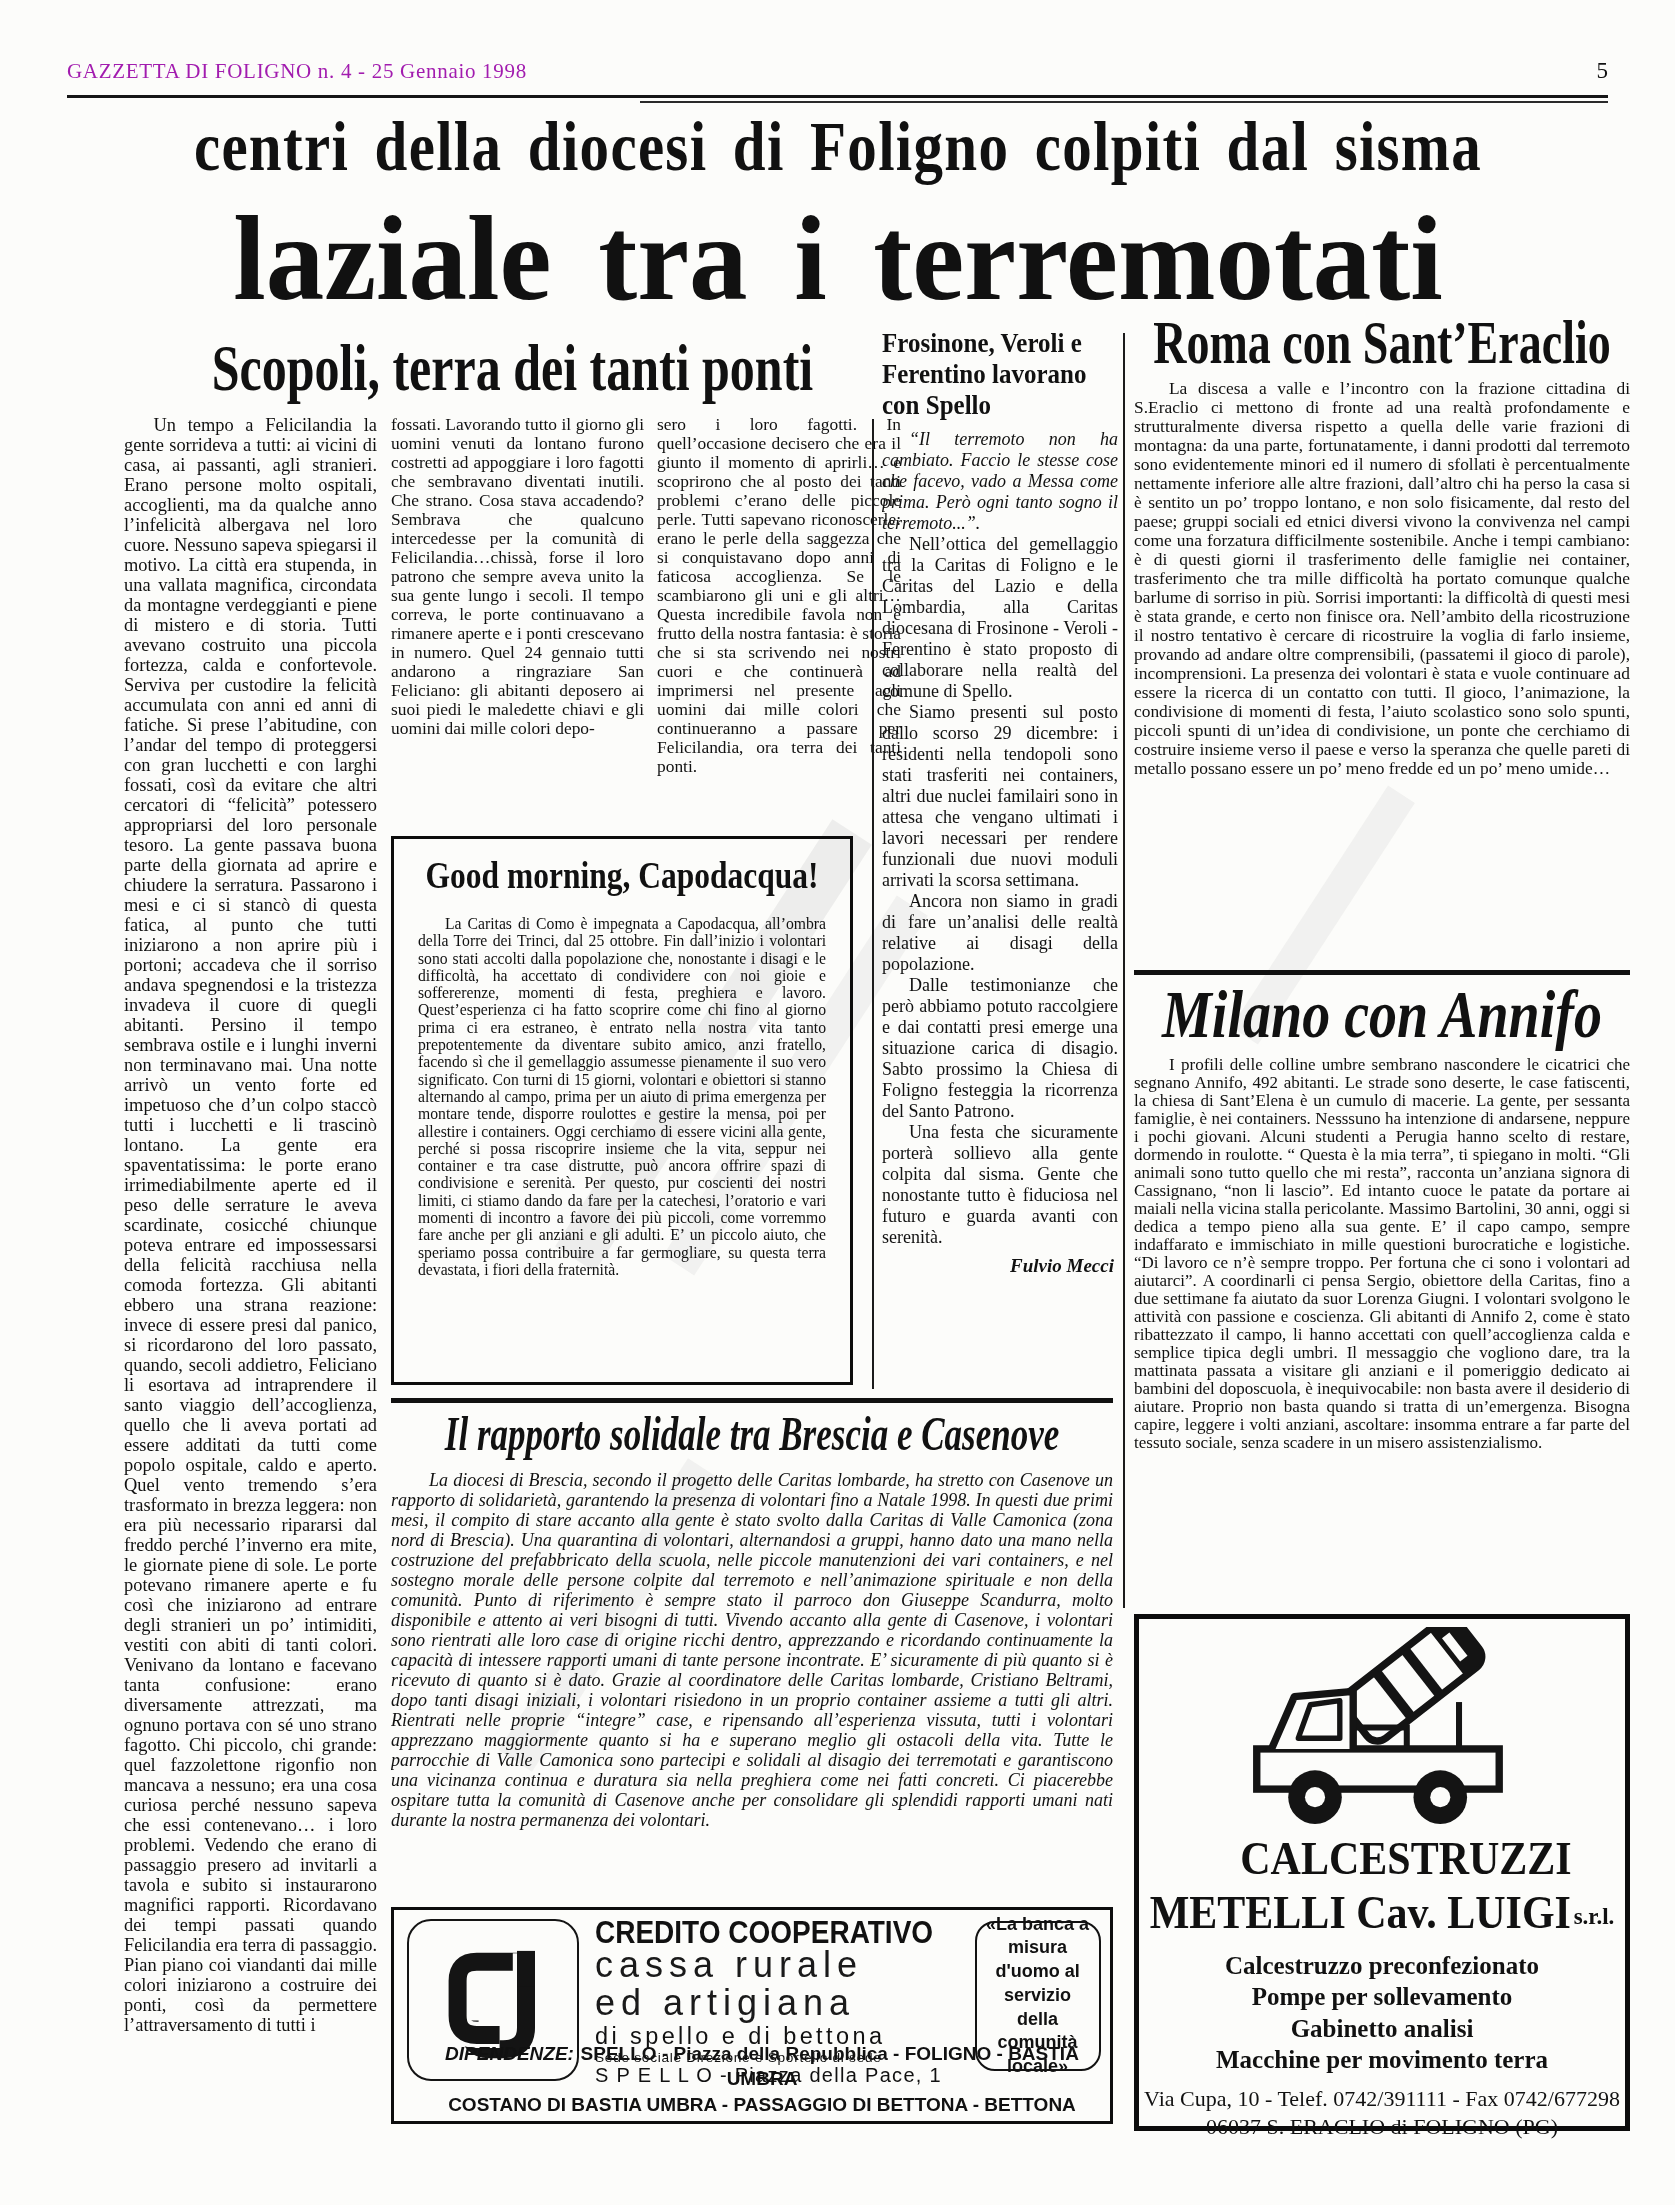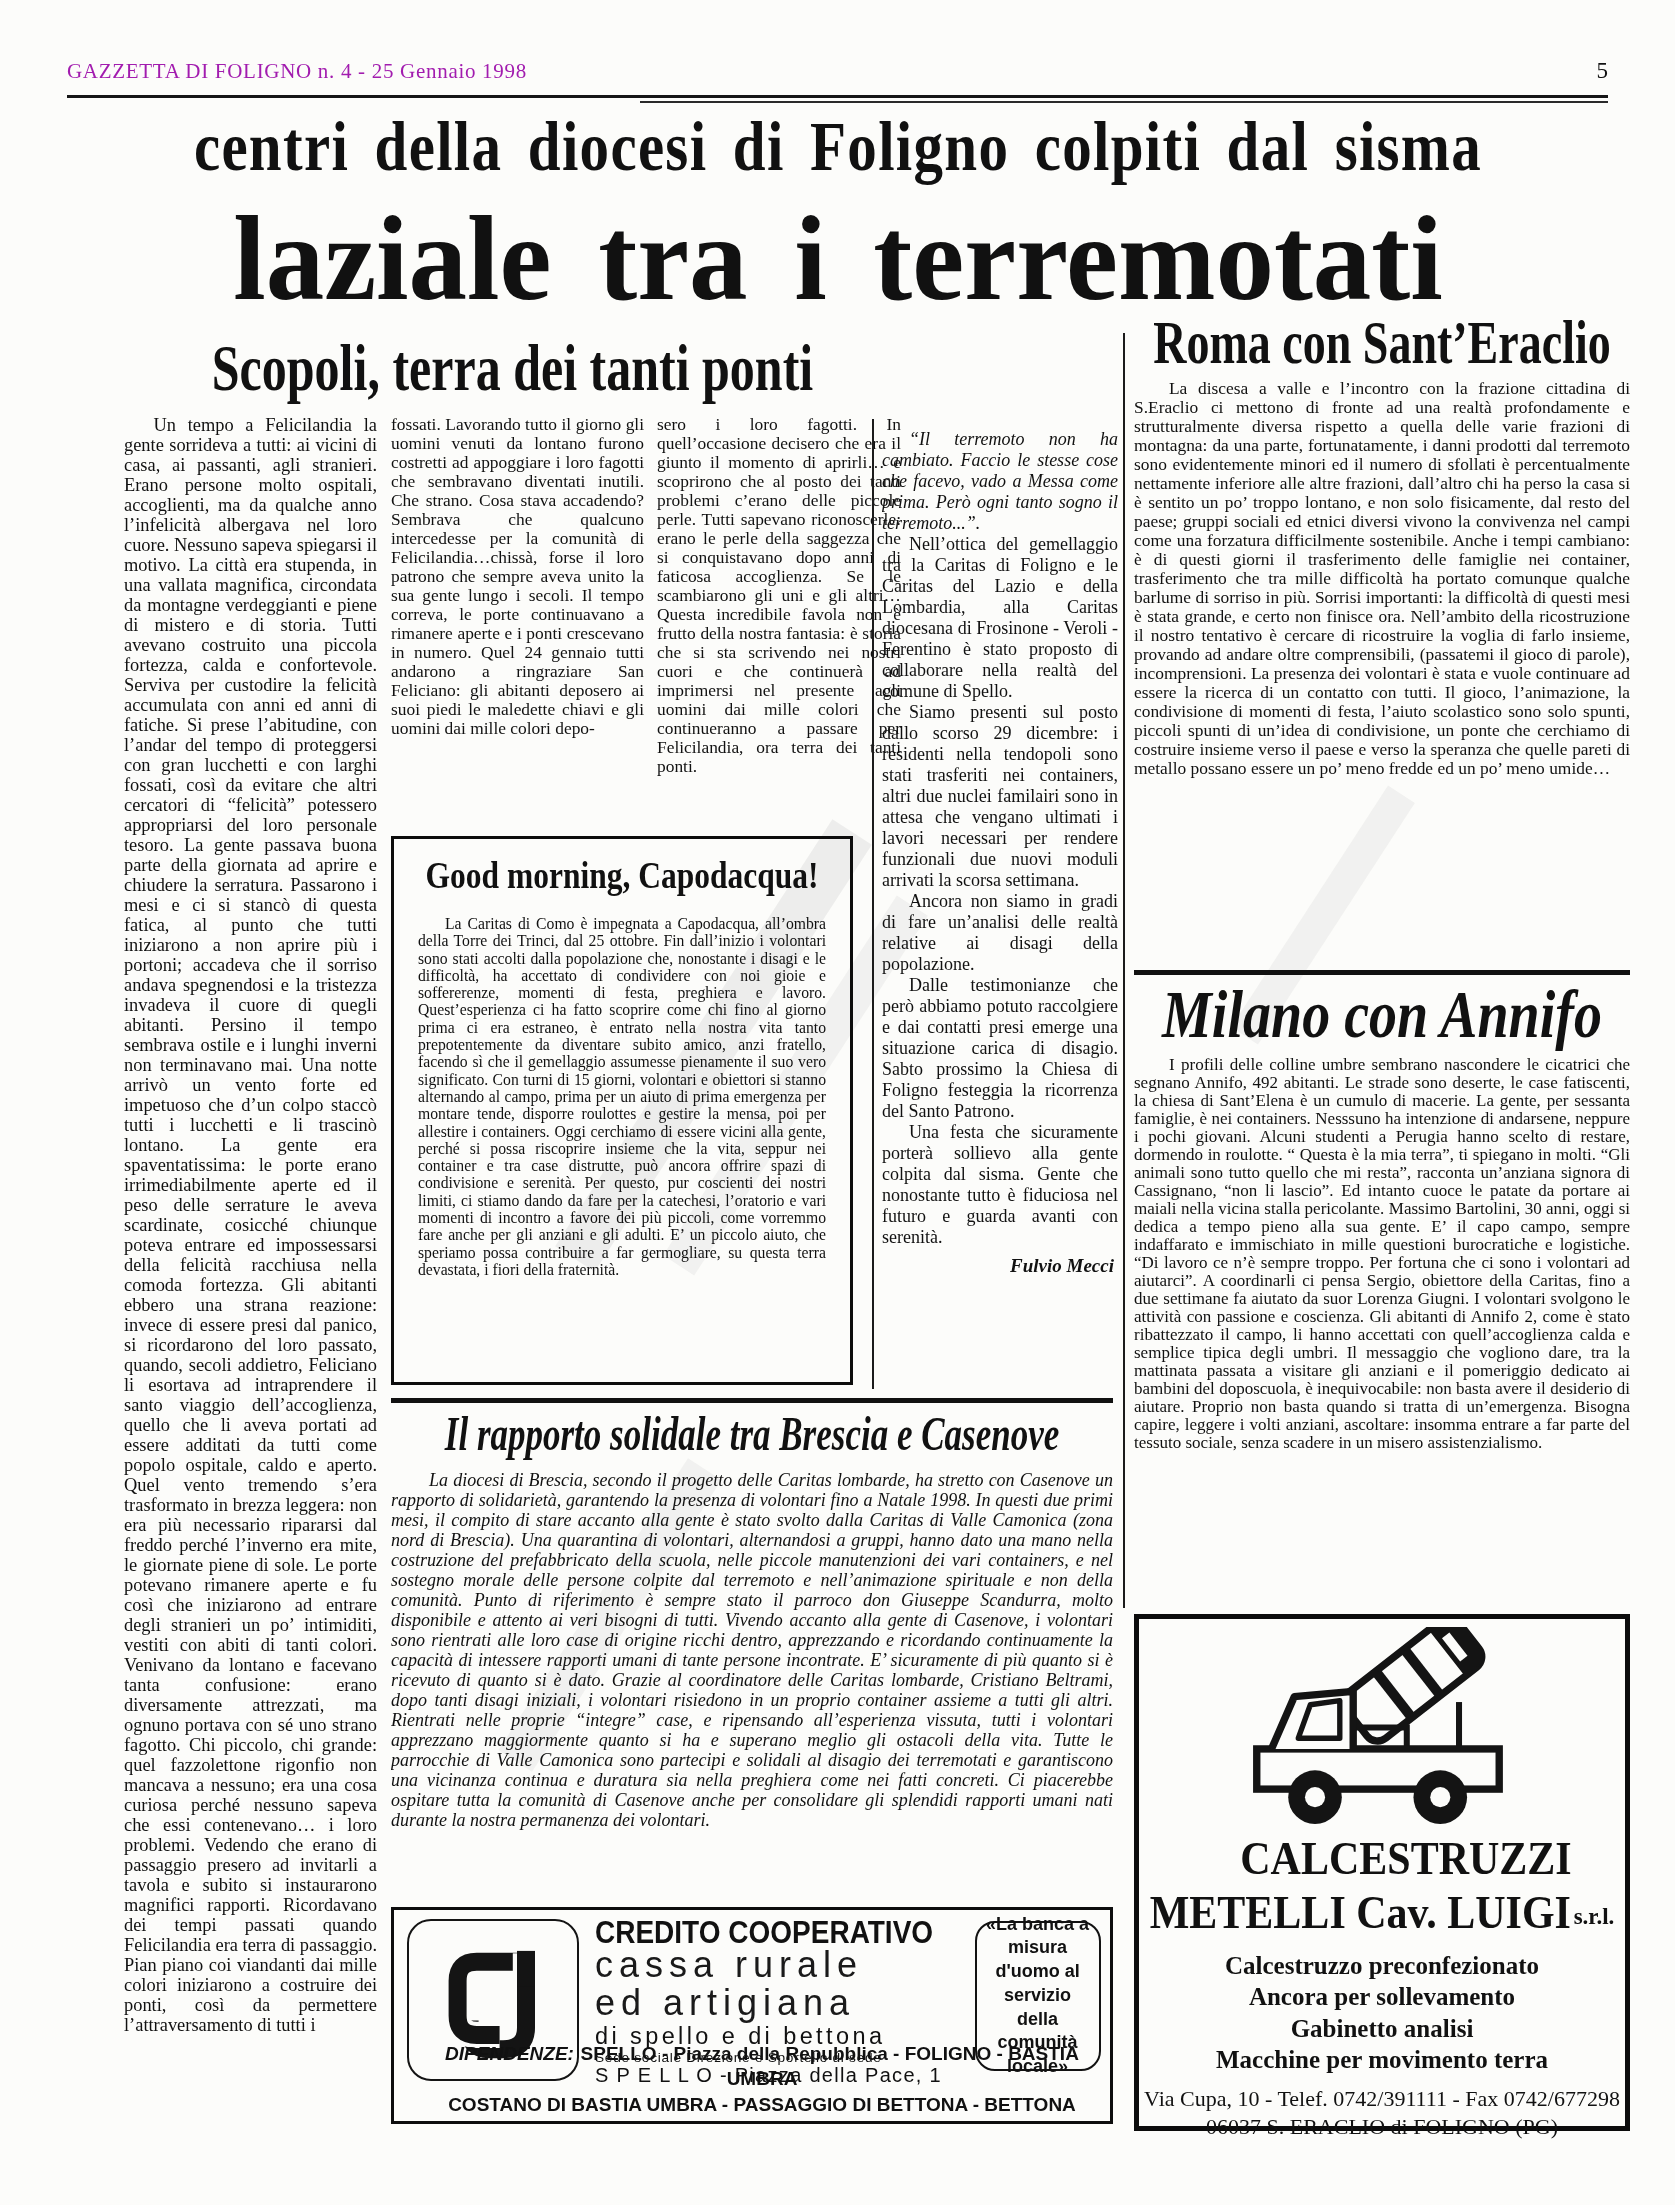--- a/index.html
+++ b/index.html
@@ -140,20 +140,23 @@
   <div class="abs capobox content">
     <div class="capo-title">
       <span class="stretch">Good morning, Capodacqua!</span>
     </div>
     <div class="capo-body just">La Caritas di Como è impegnata a Capodacqua, all’ombra della Torre dei Trinci, dal 25 ottobre. Fin dall’inizio i volontari sono stati accolti dalla popolazione che, nonostante i disagi e le difficoltà, ha accettato di condividere con noi gioie e soffererenze, momenti di festa, preghiera e lavoro. Quest’esperienza ci ha fatto scoprire come chi fino al giorno prima ci era estraneo, è entrato nella nostra vita tanto prepotentemente da diventare subito amico, anzi fratello, facendo sì che il gemellaggio assumesse pienamente il suo vero significato. Con turni di 15 giorni, volontari e obiettori si stanno alternando al campo, prima per un aiuto di prima emergenza per montare tende, disporre roulottes e gestire la mensa, poi per allestire i containers. Oggi cerchiamo di essere vicini alla gente, perché si possa riscoprire insieme che la vita, seppur nei container e tra case distrutte, può ancora offrire spazi di condivisione e serenità. Per questo, pur coscienti dei nostri limiti, ci stiamo dando da fare per la catechesi, l’oratorio e vari momenti di incontro a favore dei più piccoli, come vorremmo fare anche per gli anziani e gli adulti. E’ un piccolo aiuto, che speriamo possa contribuire a far germogliare, su questa terra devastata, i fiori della fraternità.</div>
   </div>
 
   <div class="abs vrule1 content"></div>
   <div class="abs vrule2 content"></div>
 
+  <div class="abs fros-title content">
+    <span class="stretch">Frosinone, Veroli e Ferentino lavorano con Spello</span>
+  </div>
   <div class="abs fros-col just content">
     <p class="fros-quote">“Il terremoto non ha cambiato. Faccio le stesse cose che facevo, vado a Messa come prima. Però ogni tanto sogno il terremoto...”.</p>
     <p>Nell’ottica del gemellaggio tra la Caritas di Foligno e le Caritas del Lazio e della Lombardia, alla Caritas diocesana di Frosinone - Veroli - Ferentino è stato proposto di collaborare nella realtà del comune di Spello.</p>
     <p>Siamo presenti sul posto dallo scorso 29 dicembre: i residenti nella tendopoli sono stati trasferiti nei containers, altri due nuclei familairi sono in attesa che vengano ultimati i lavori necessari per rendere funzionali due nuovi moduli arrivati la scorsa settimana.</p>
     <p>Ancora non siamo in gradi di fare un’analisi delle realtà relative ai disagi della popolazione.</p>
     <p>Dalle testimonianze che però abbiamo potuto raccolgiere e dai contatti presi emerge una situazione carica di disagio. Sabto prossimo la Chiesa di Foligno festeggia la ricorrenza del Santo Patrono.</p>
     <p>Una festa che sicuramente porterà sollievo alla gente colpita dal sisma. Gente che nonostante tutto è fiduciosa nel futuro e guarda avanti con serenità.</p>
     <div class="fros-sig">Fulvio Mecci</div>
   </div>
 
@@ -232,21 +235,21 @@
     </div>
     <div class="met1">
       <span class="stretch">CALCESTRUZZI</span>
     </div>
     <div class="met2">
       <span class="stretch">METELLI Cav. LUIGI</span>
       <span class="suffix">s.r.l.</span>
     </div>
     <div class="met-services">
       <div>Calcestruzzo preconfezionato</div>
-      <div>Ancora per sollevamento</div>
+      <div>Pompe per sollevamento</div>
       <div>Gabinetto analisi</div>
       <div>Macchine per movimento terra</div>
     </div>
     <div class="met-addr">
       <div>Via Cupa, 10 - Telef. 0742/391111 - Fax 0742/677298</div>
       <div>06037 S. ERACLIO di FOLIGNO (PG)</div>
     </div>
   </div>
 
 </div>

